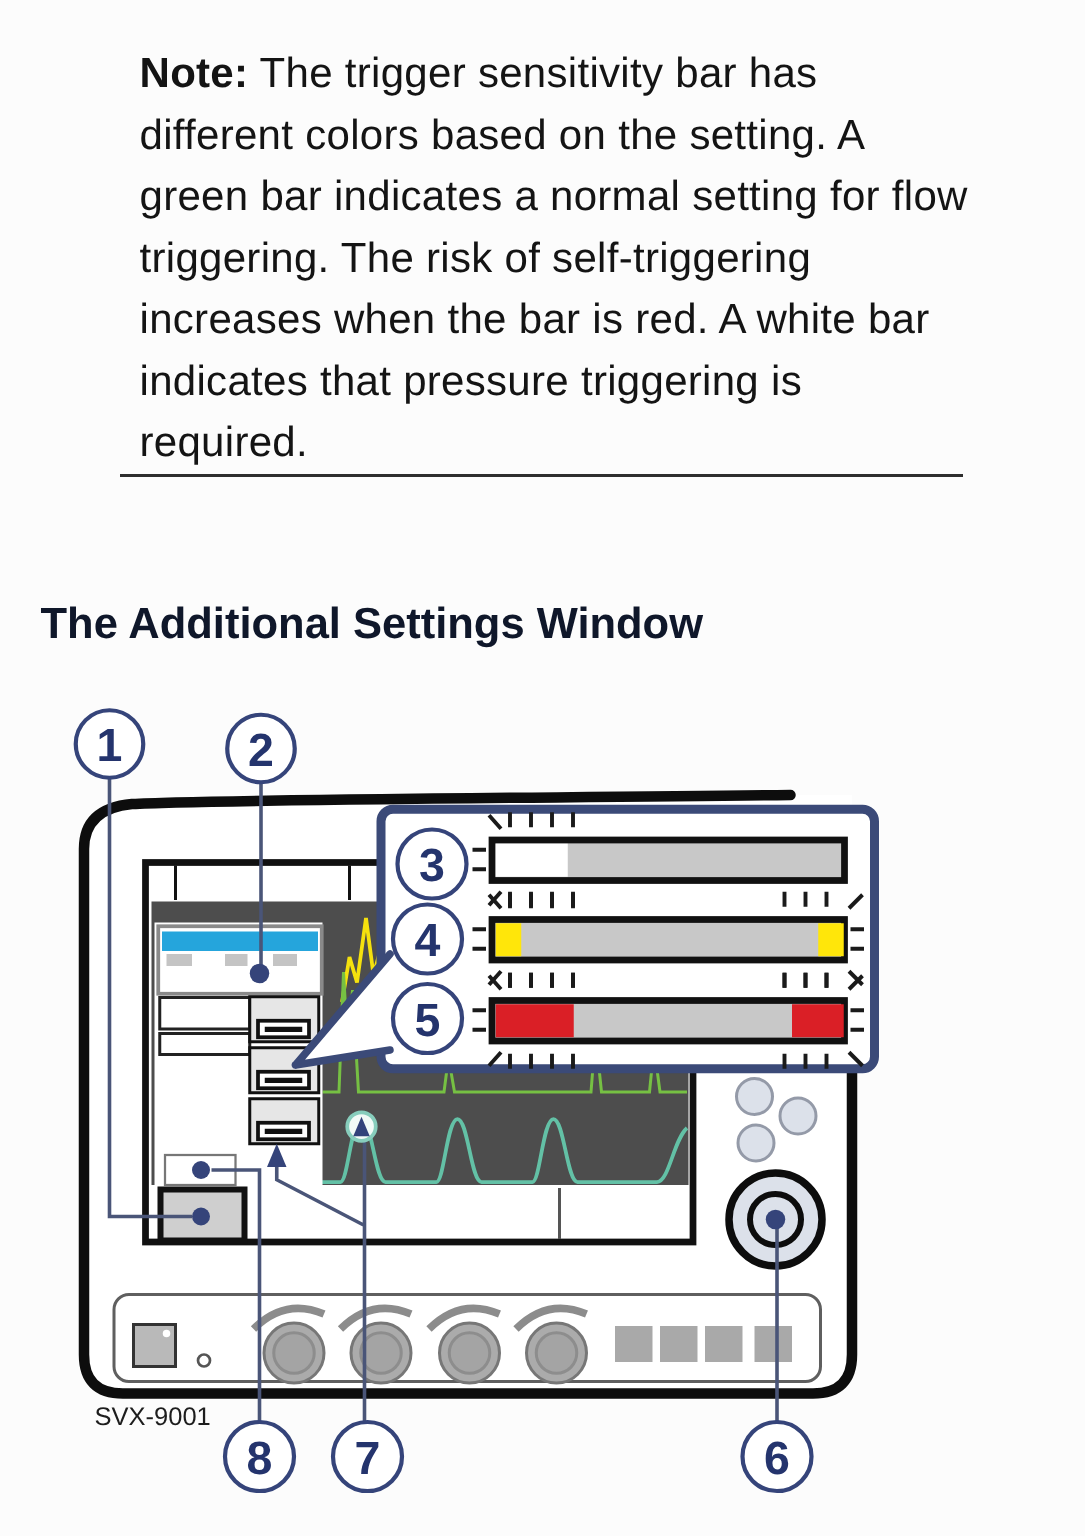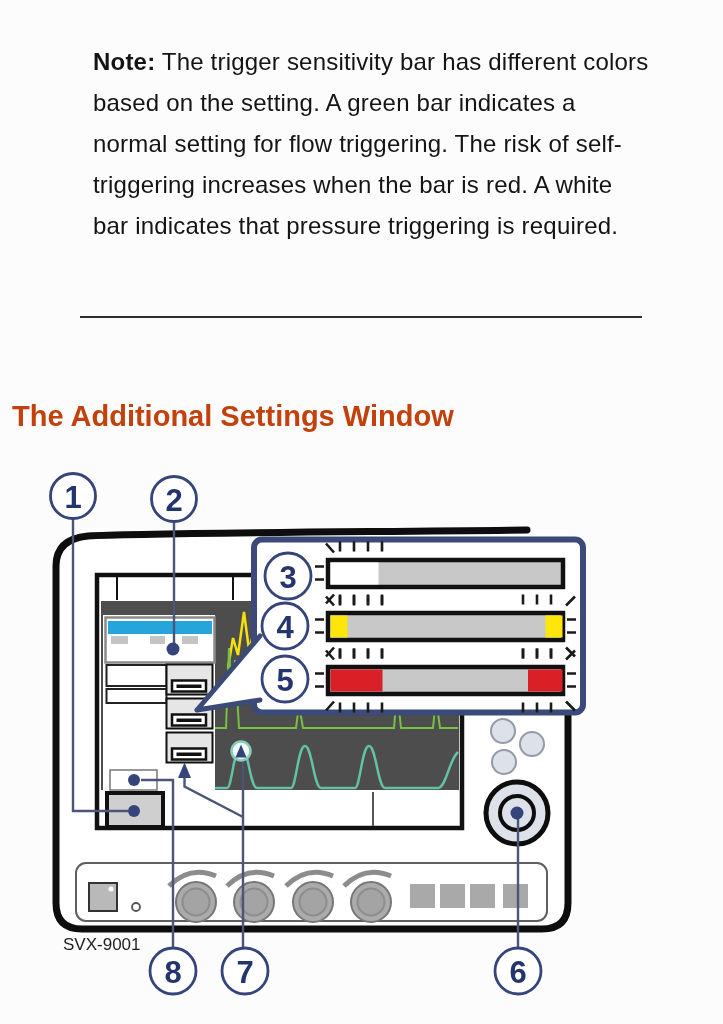--- a/index.html
+++ b/index.html
@@ -1,23 +1,23 @@
 <!DOCTYPE html>
 <html><head>
 <meta charset="utf-8">
 <style>
   html,body{margin:0;padding:0;}
   body{background:#e9e9e9;}
   .page{position:relative;width:723px;height:1024px;background:#fcfcfc;overflow:hidden;
         font-family:"Liberation Sans",sans-serif;margin:0 auto;}
-  .note{position:absolute;left:93px;top:17px;width:556px;font-size:24px;line-height:41px;
+  .note{position:absolute;left:93px;top:0;width:556px;font-size:28px;line-height:41px;
         color:#141414;letter-spacing:0.2px;}
   .note b{font-weight:bold;}
   .divider{position:absolute;left:80px;top:316px;width:562px;border-top:2.5px solid #2e2e2e;}
-  .heading{position:absolute;left:12px;top:400px;font-size:29px;font-weight:bold;color:#c2410c;}
+  .heading{position:absolute;left:27px;top:400px;font-size:29px;font-weight:bold;color:#0f172a;}
   svg.diagram{position:absolute;left:0;top:0;}
   .co-num{font-family:"Liberation Sans",sans-serif;font-size:31px;font-weight:bold;
           fill:#24346d;text-anchor:middle;dominant-baseline:central;}
   .model{font-family:"Liberation Sans",sans-serif;font-size:17px;fill:#1d1d1d;}
 </style>
 </head>
 <body>
 
 <div class="page">
 

